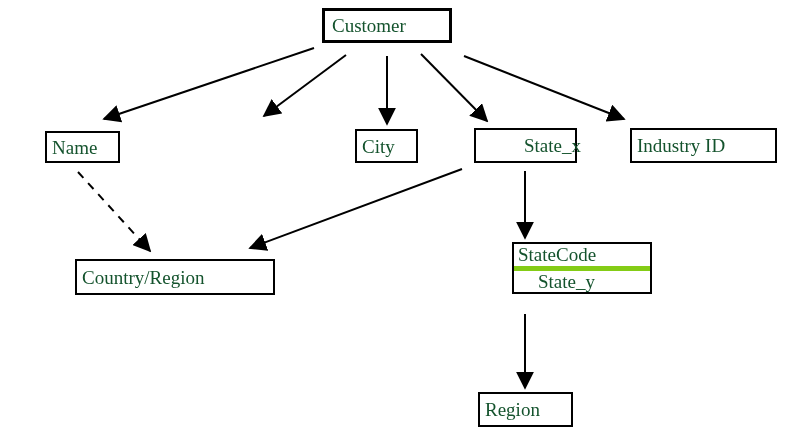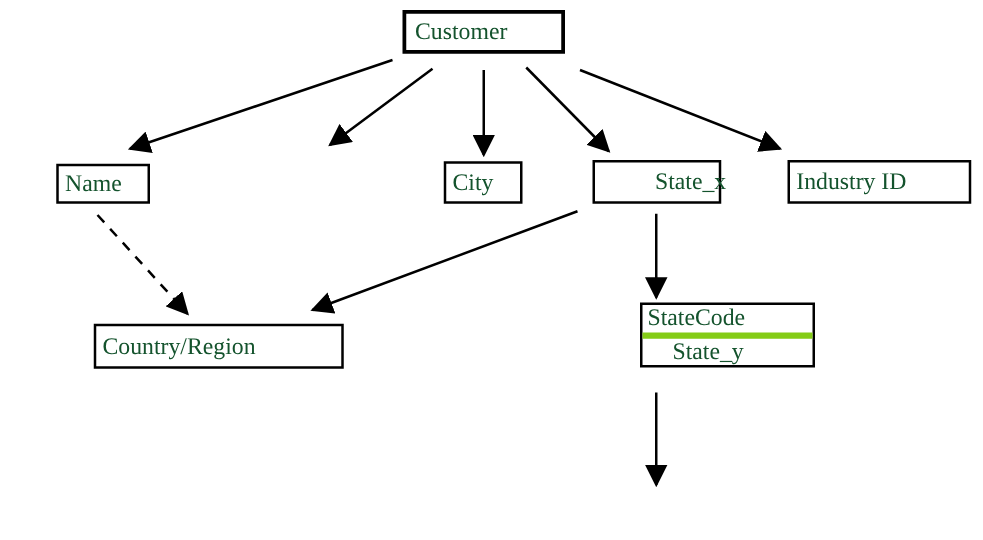--- a/index.html
+++ b/index.html
@@ -121,14 +121,17 @@
 
   <div class="entity" style="left:480px; top:242px; width:140px; height:52px;margin-left:32px;">
     <div class="row">
       <span>StateCode</span>
     </div>
     <div class="row divided">
       <span>State_y</span>
     </div>
   </div>
 
+  <div class="node" style="left:478px; top:392px; width:95px; height:35px;">
+    <span>Region</span>
+  </div>
 
 </div>
 
 </body></html>

